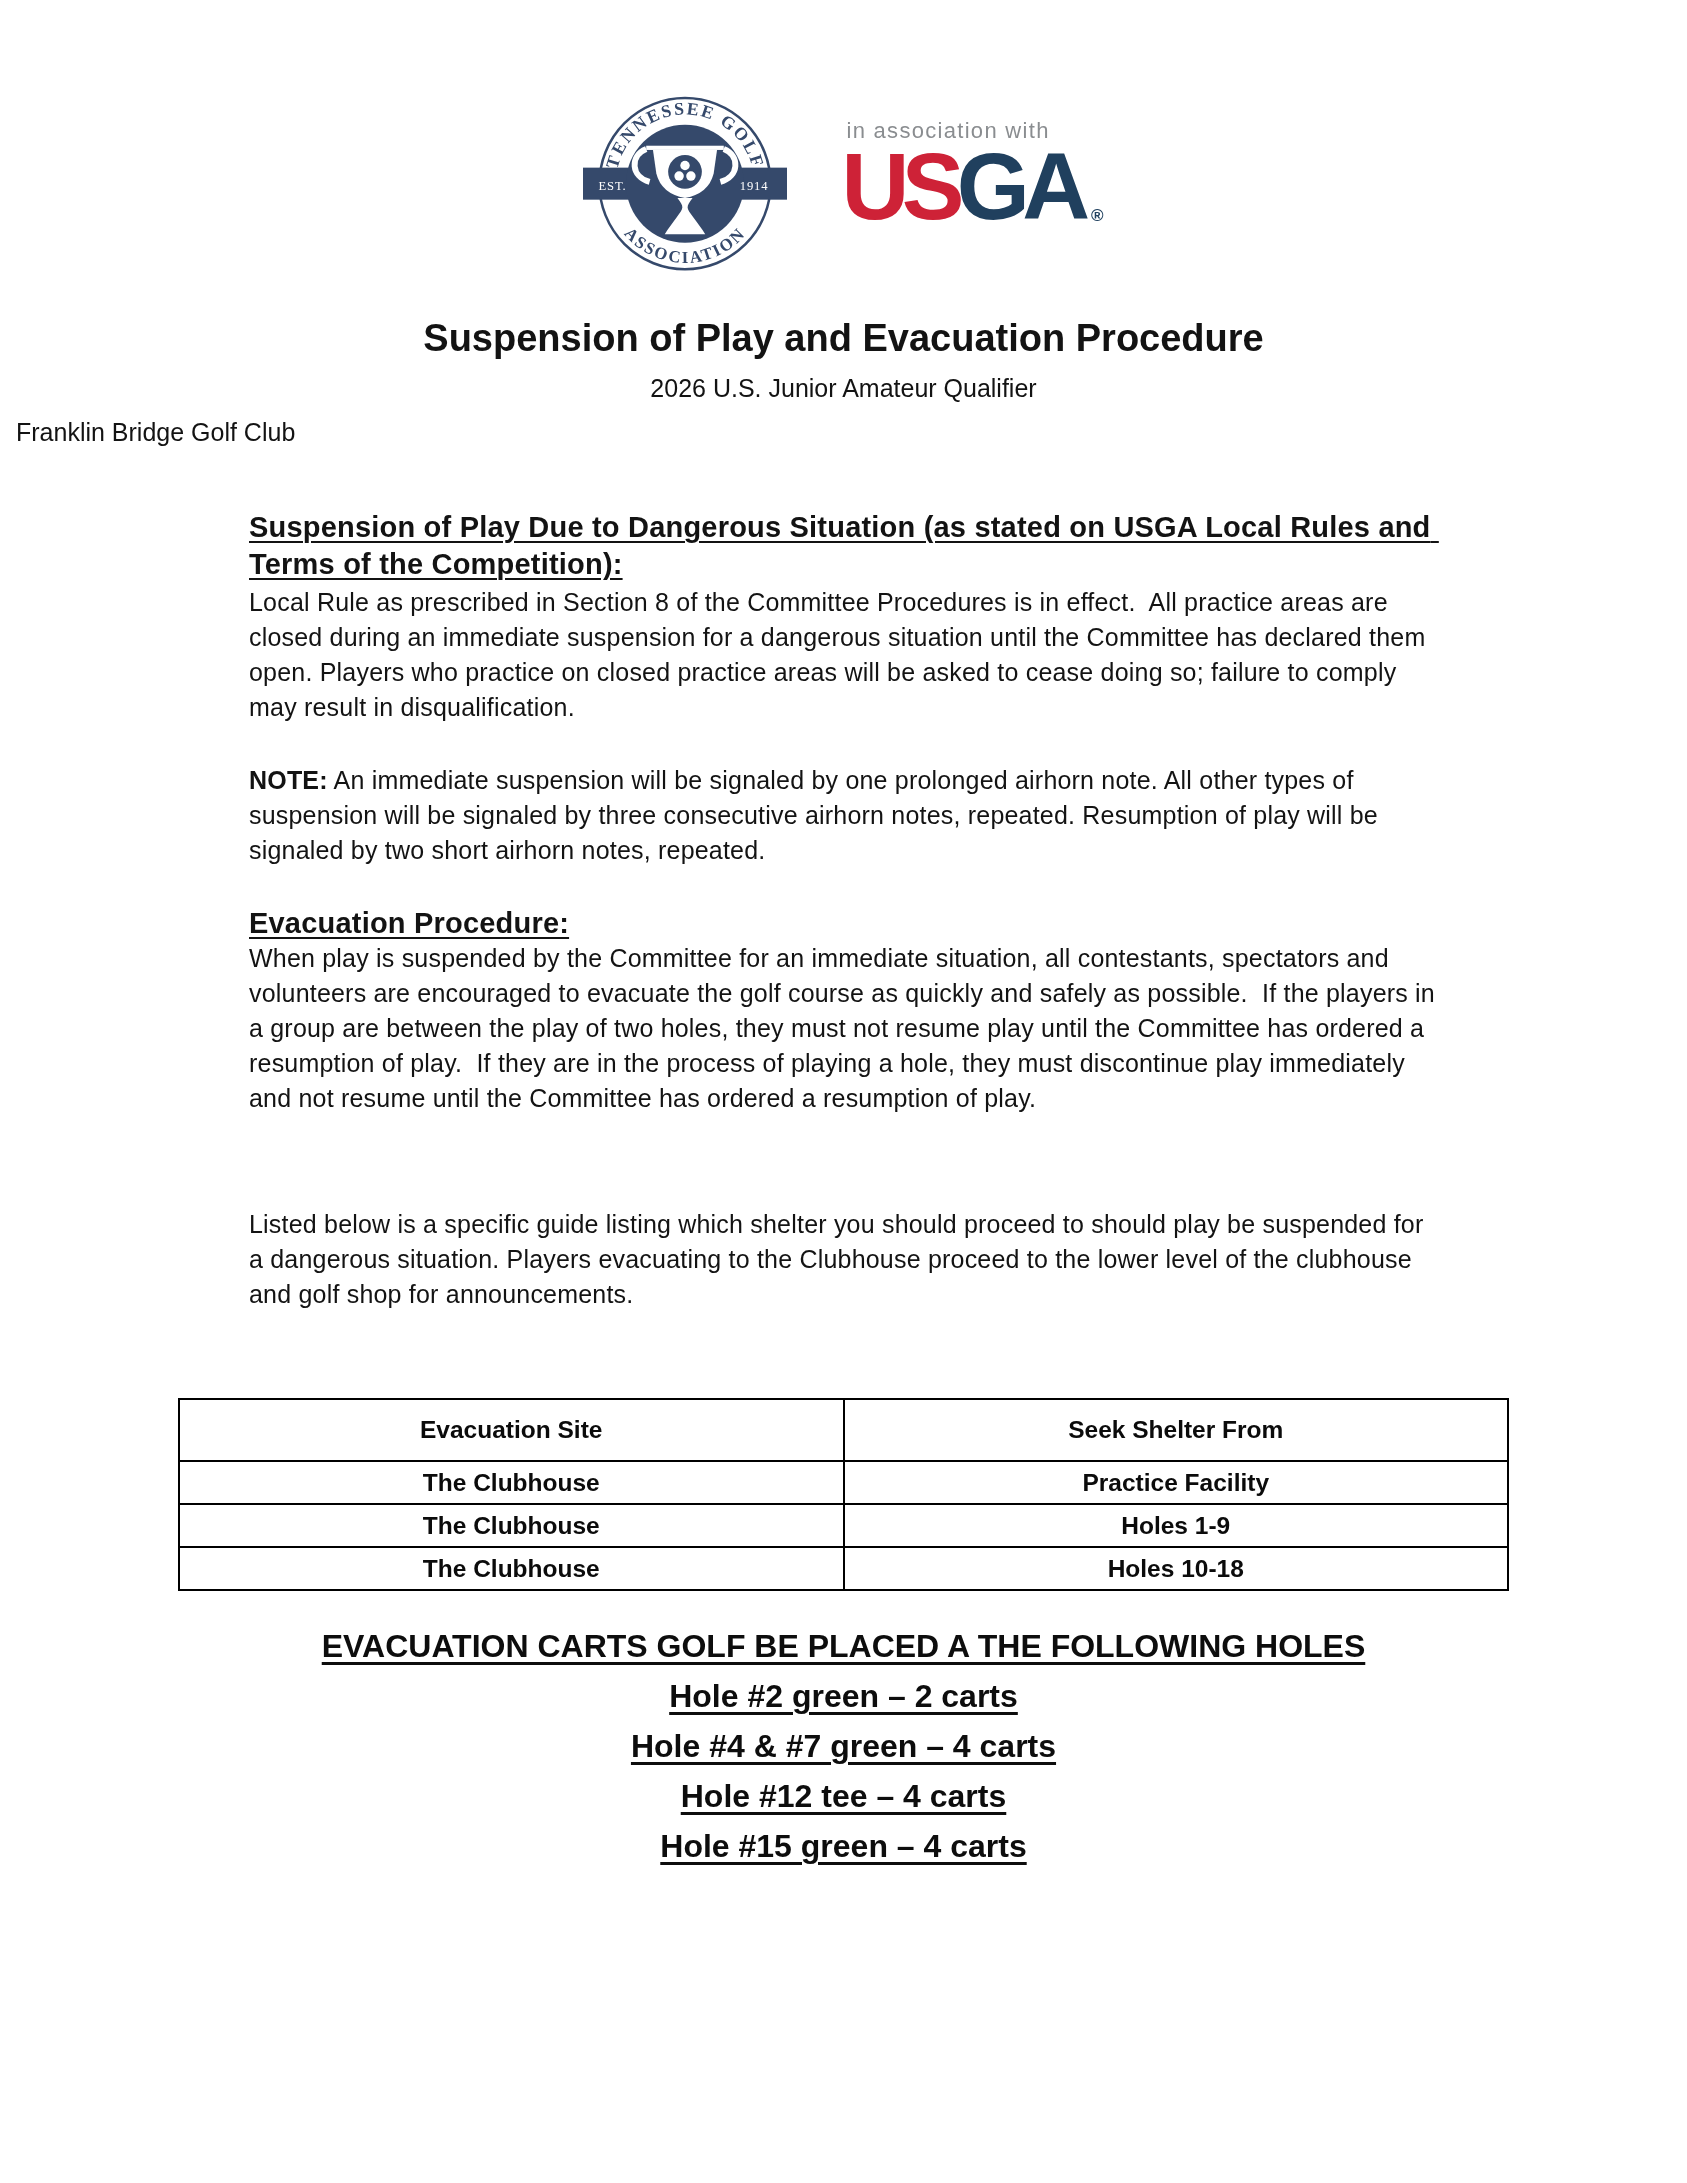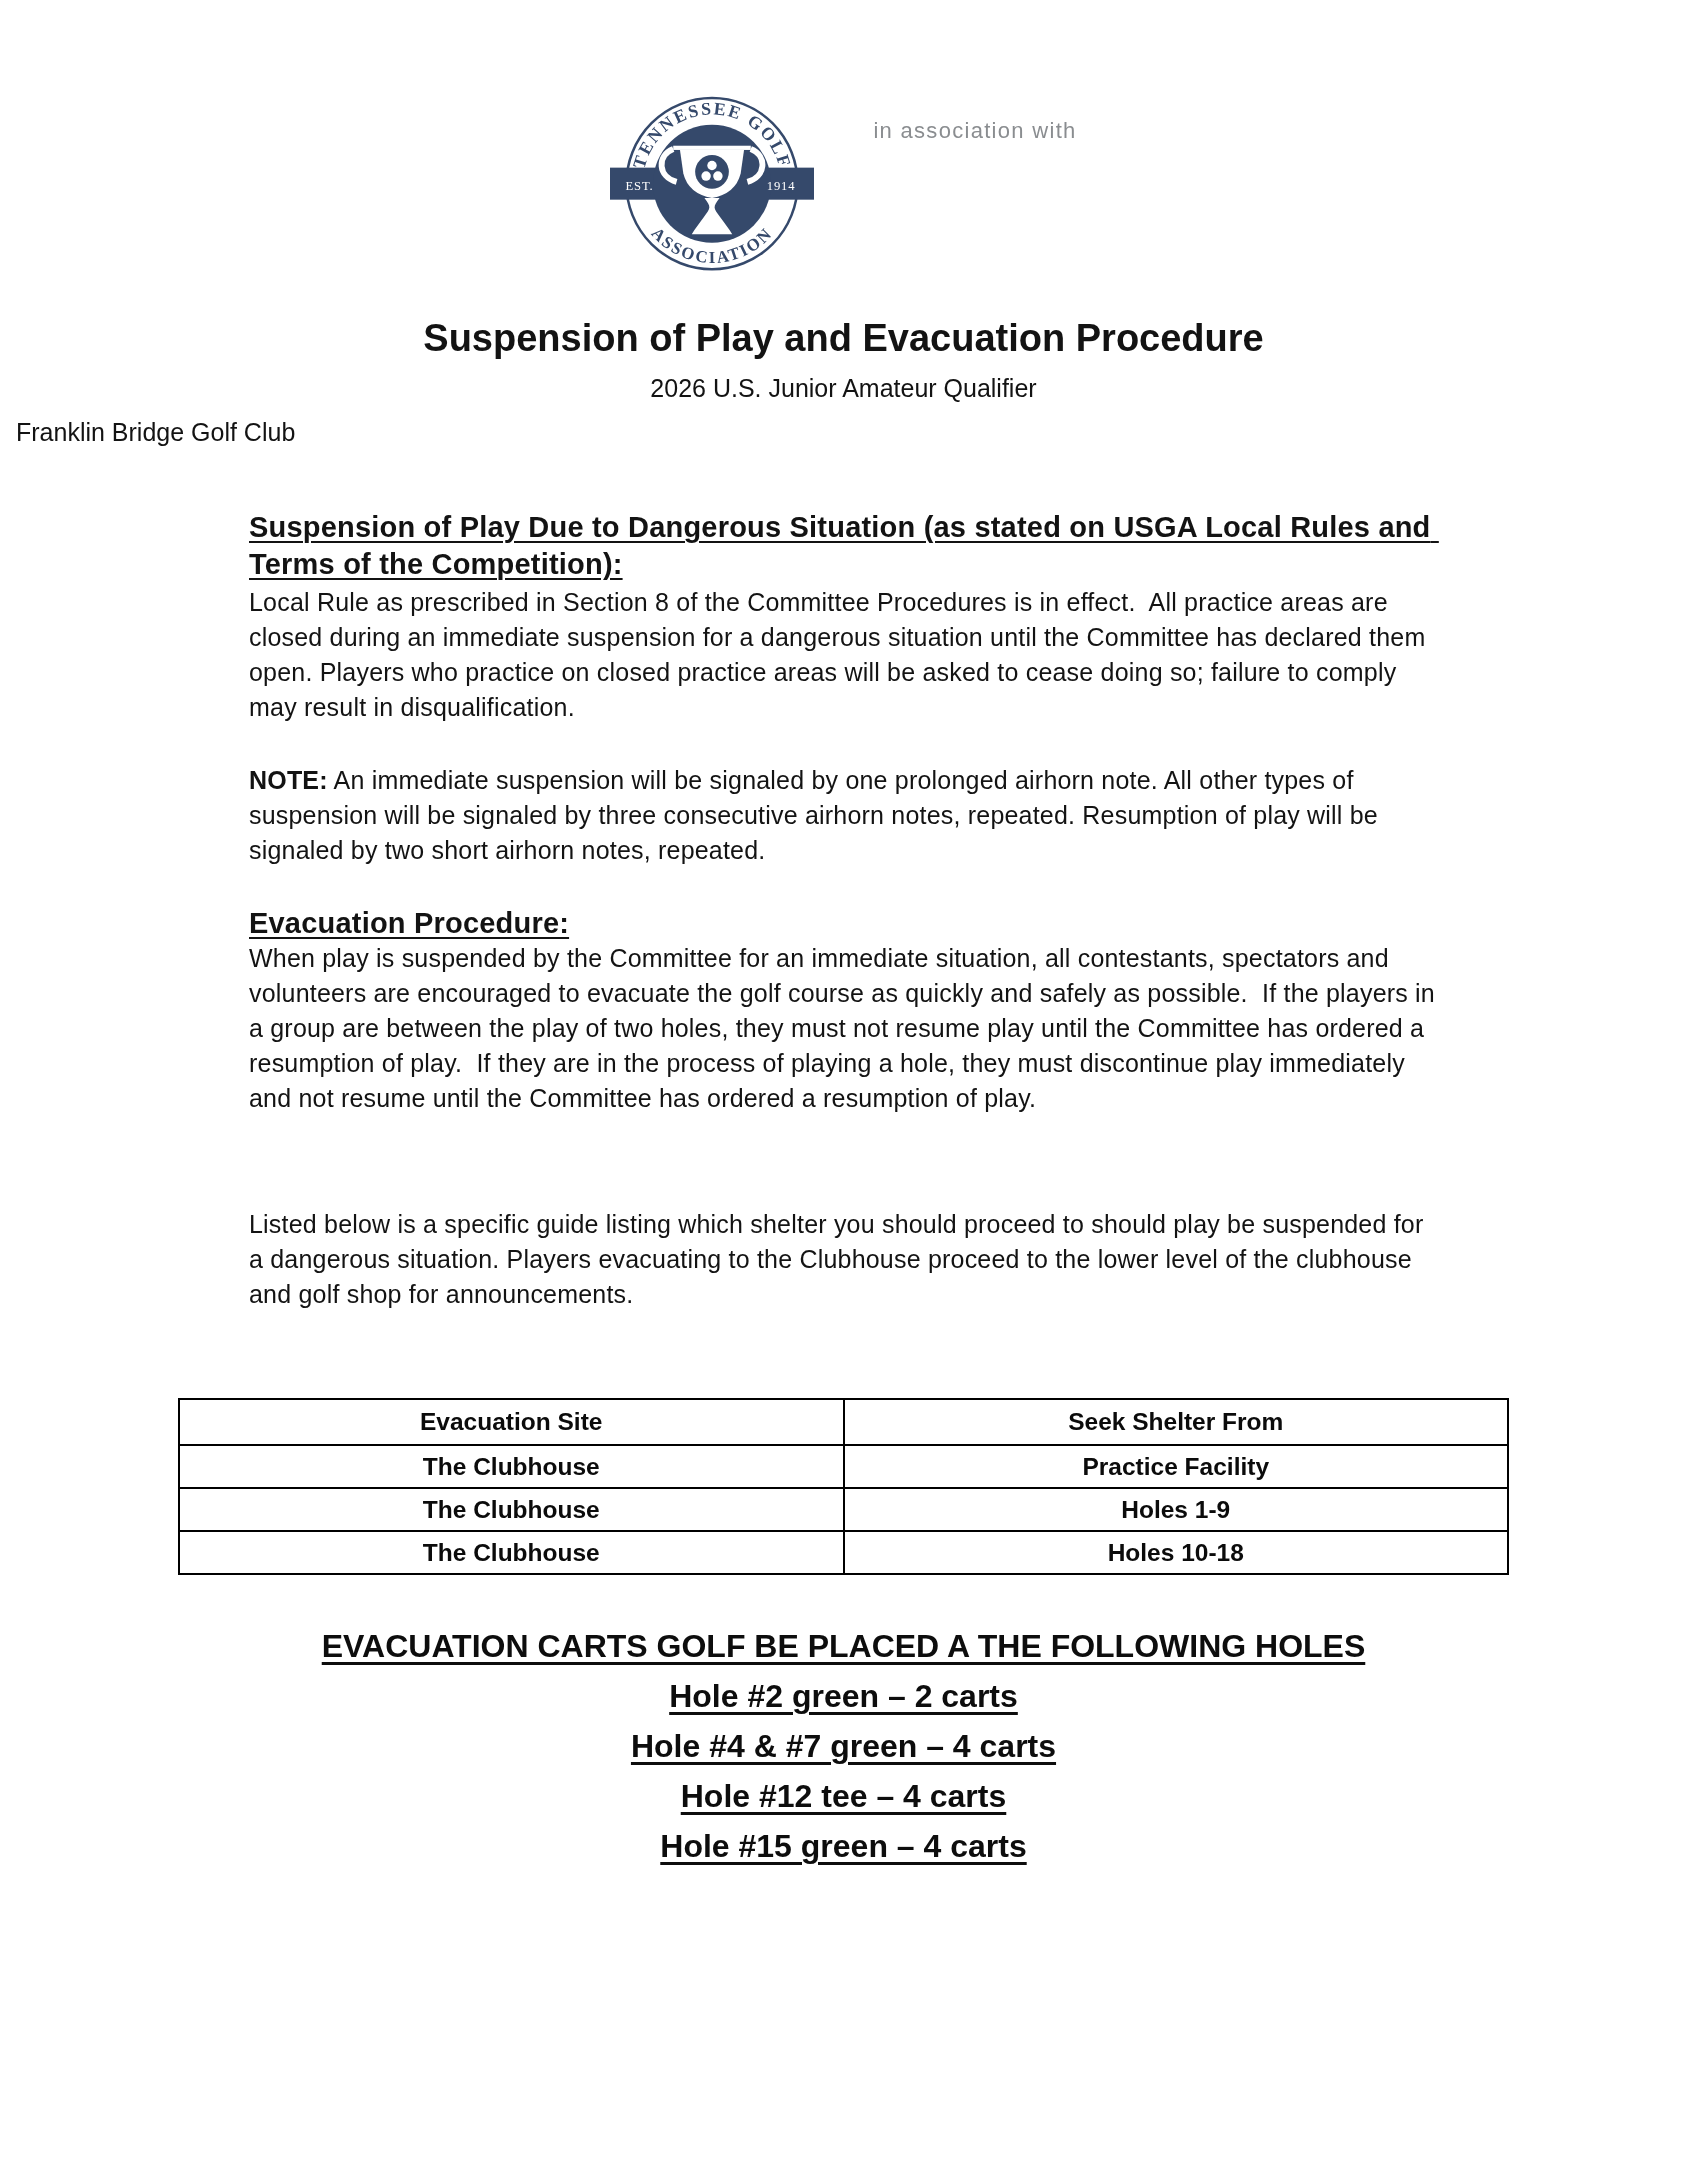--- a/index.html
+++ b/index.html
@@ -60,21 +60,21 @@
   
   .evac-table {
     position:absolute; top:1398px; left:178px; width:1331px;
     border-collapse:collapse; table-layout:fixed;
     font-family:"Liberation Sans", sans-serif; font-size:24.5px;
   }
   .evac-table th, .evac-table td {
     border:2.5px solid #000000; text-align:center; vertical-align:middle;
     padding:0; color:#0b0b0b;
   }
-  .evac-table th { height:46px; font-weight:bold; font-size:24.5px; }
+  .evac-table th { height:62px; font-weight:bold; font-size:24.5px; }
   .evac-table td { height:43px; font-weight:bold;border-radius:15px; }
 
   
   .carts {
     position:absolute; top:1621px; left:0; width:1687px; text-align:center;
     font-weight:bold; font-size:32px; line-height:50px; color:#0d0d0d;
   }
   .carts div {
     text-decoration:underline; text-decoration-thickness:3px; text-underline-offset:5px;
   }
@@ -116,20 +116,25 @@
         <circle cx="105" cy="90" r="20" class="tga-fill"></circle>
         <circle cx="105" cy="82.5" r="5.6" fill="#ffffff"></circle>
         <circle cx="98" cy="95" r="5.6" fill="#ffffff"></circle>
         <circle cx="112" cy="95" r="5.6" fill="#ffffff"></circle>
         <path d="M96,121 C104,132 104,132 95,144 C90,151 85,157 81,164 L129,164 C125,157 120,151 115,144 C106,132 106,132 114,121 Z" fill="#ffffff"></path>
       </g>
     </svg>
 
     <div class="usga-block">
       <div class="assoc-text">in association with</div>
+      <div class="usga-word">
+        <span class="usga-us">US</span>
+          <span class="usga-ga">GA</span>
+        <span class="usga-reg">®</span>
+      </div>
     </div>
   </div>
 
   <div class="doc-title">Suspension of Play and Evacuation Procedure</div>
   <div class="doc-sub1">2026 U.S. Junior Amateur Qualifier</div>
   <div class="doc-sub2">Franklin Bridge Golf Club</div>
 
   <div id="sec1-heading" class="block sec-heading">Suspension of Play Due to Dangerous Situation (as stated on USGA Local Rules and Terms of the Competition):</div>
   <div id="para-suspension" class="block">Local Rule as prescribed in Section 8 of the Committee Procedures is in effect.  All practice areas are closed during an immediate suspension for a dangerous situation until the Committee has declared them open. Players who practice on closed practice areas will be asked to cease doing so; failure to comply may result in disqualification.</div>
 

